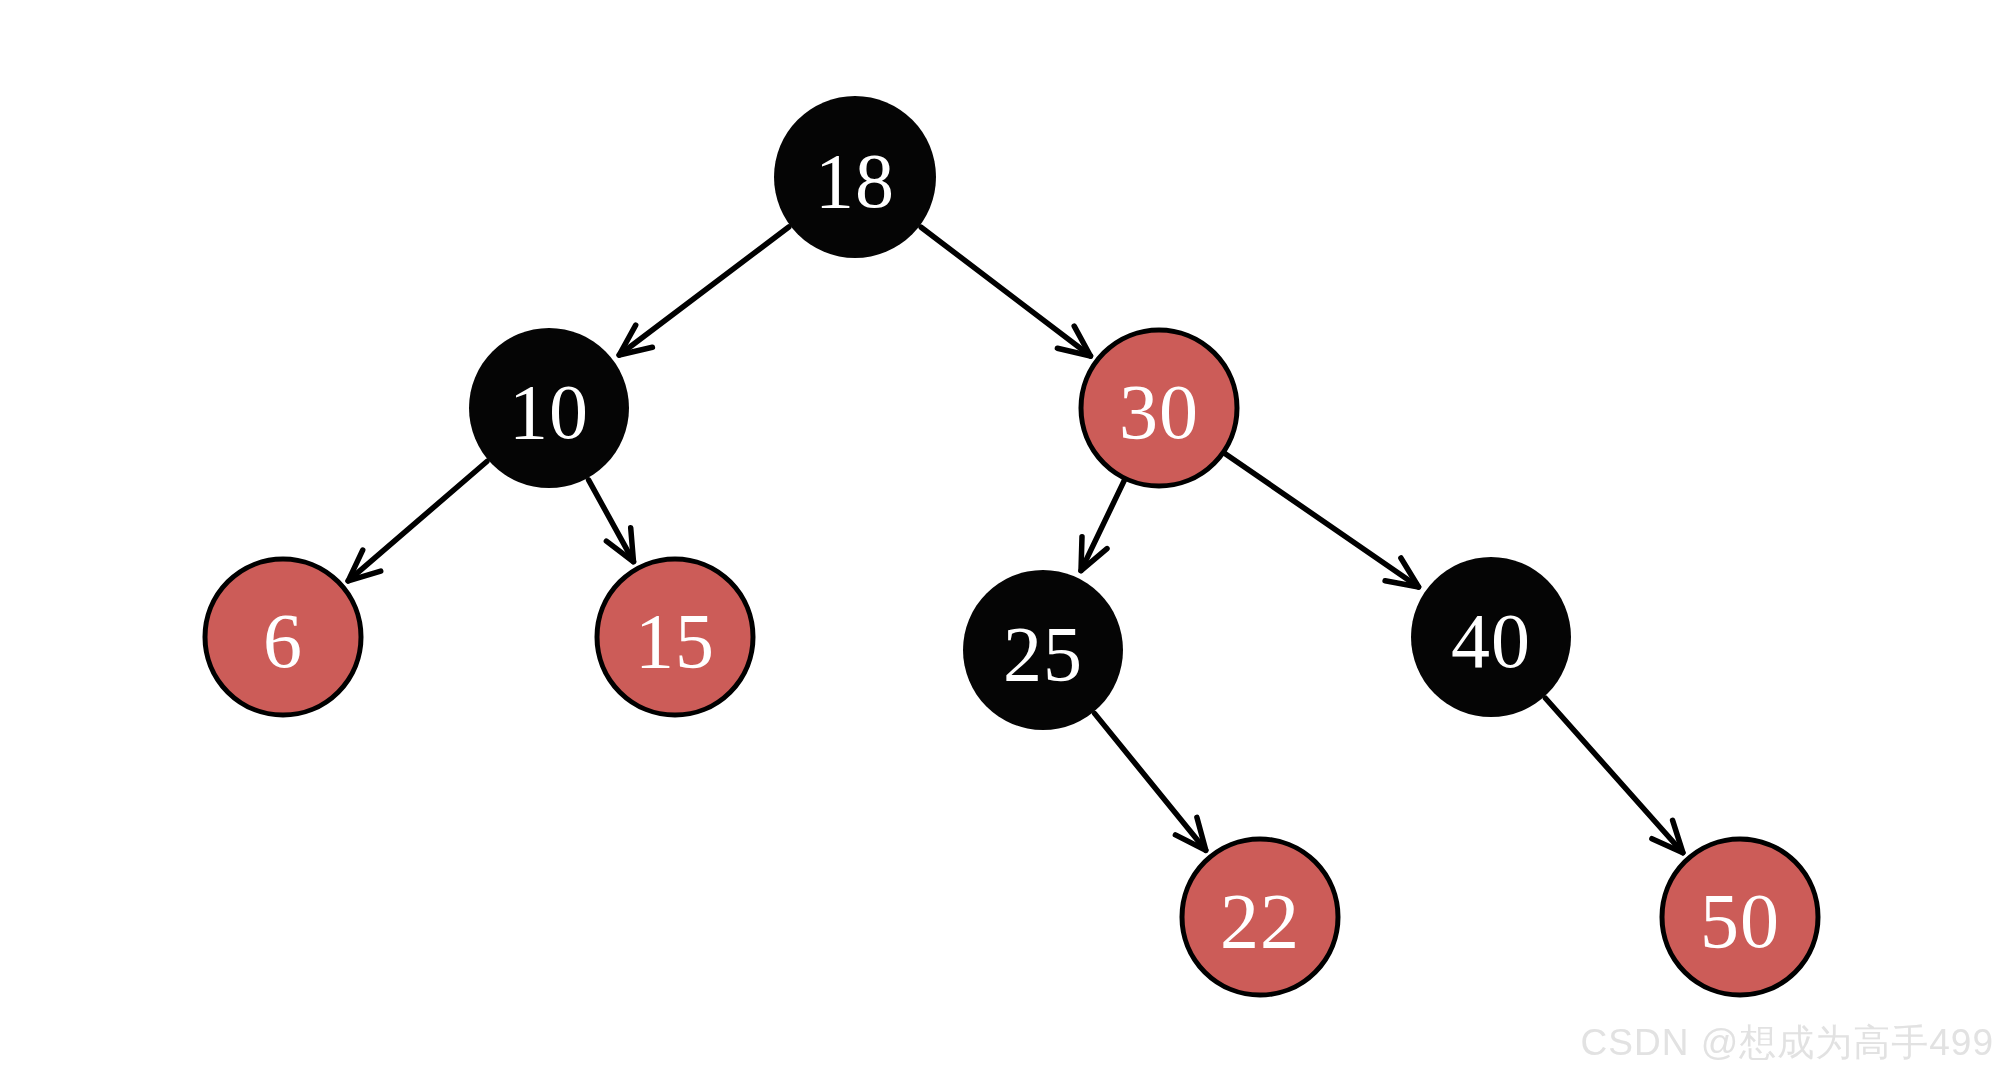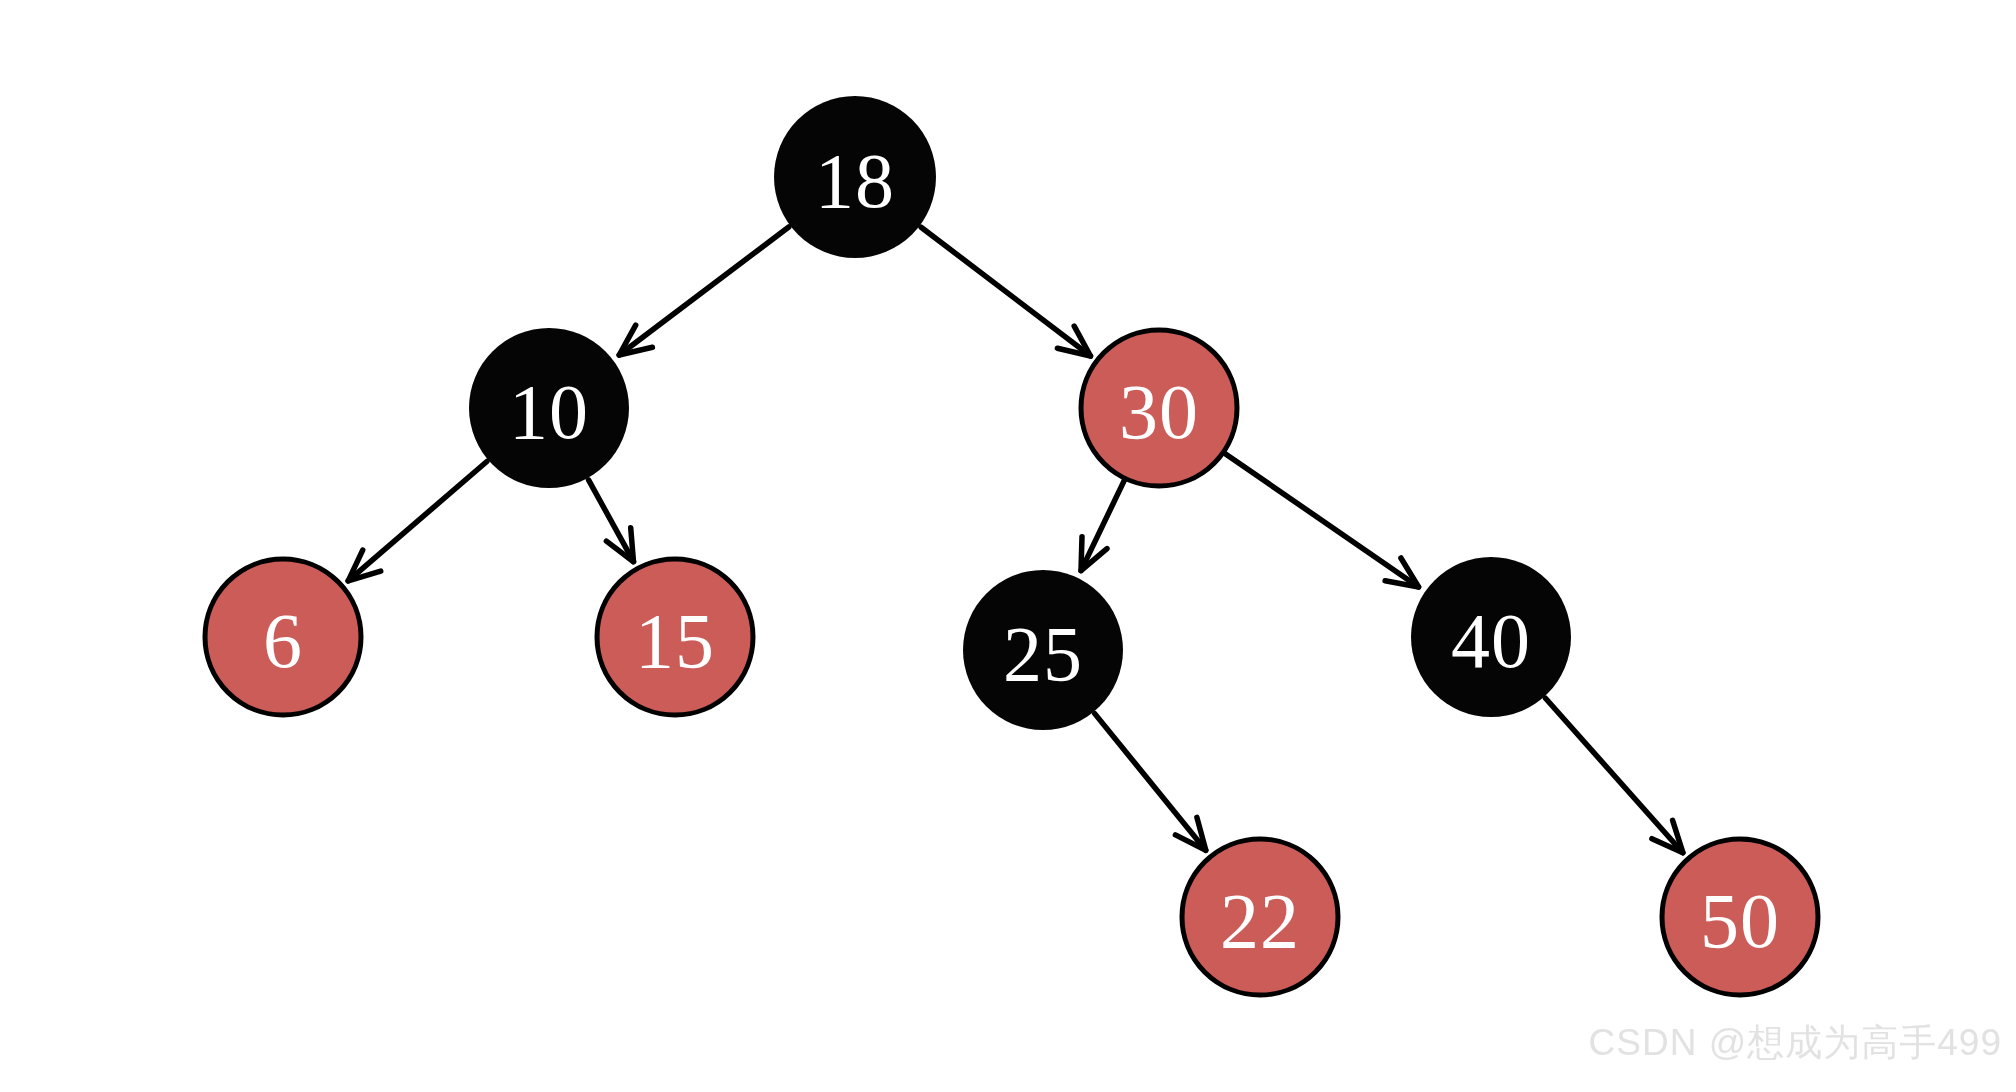--- a/index.html
+++ b/index.html
@@ -52,21 +52,21 @@
   .node-label {
     fill: #ffffff;
     font-family: "Liberation Serif", "DejaVu Serif", serif;
     font-size: 78px;
     text-anchor: middle;
     dominant-baseline: central;
     letter-spacing: 1px;
   }
   .watermark {
     position: absolute;
-    right: 14px;
+    right: 22px;
     bottom: 24px;
     color: #e2e2e2;
     font-family: "Liberation Sans", "DejaVu Sans", sans-serif;
     font-size: 37px;
     letter-spacing: 1px;
     white-space: nowrap;
     user-select: none;
   }
 </style>
 </head>

